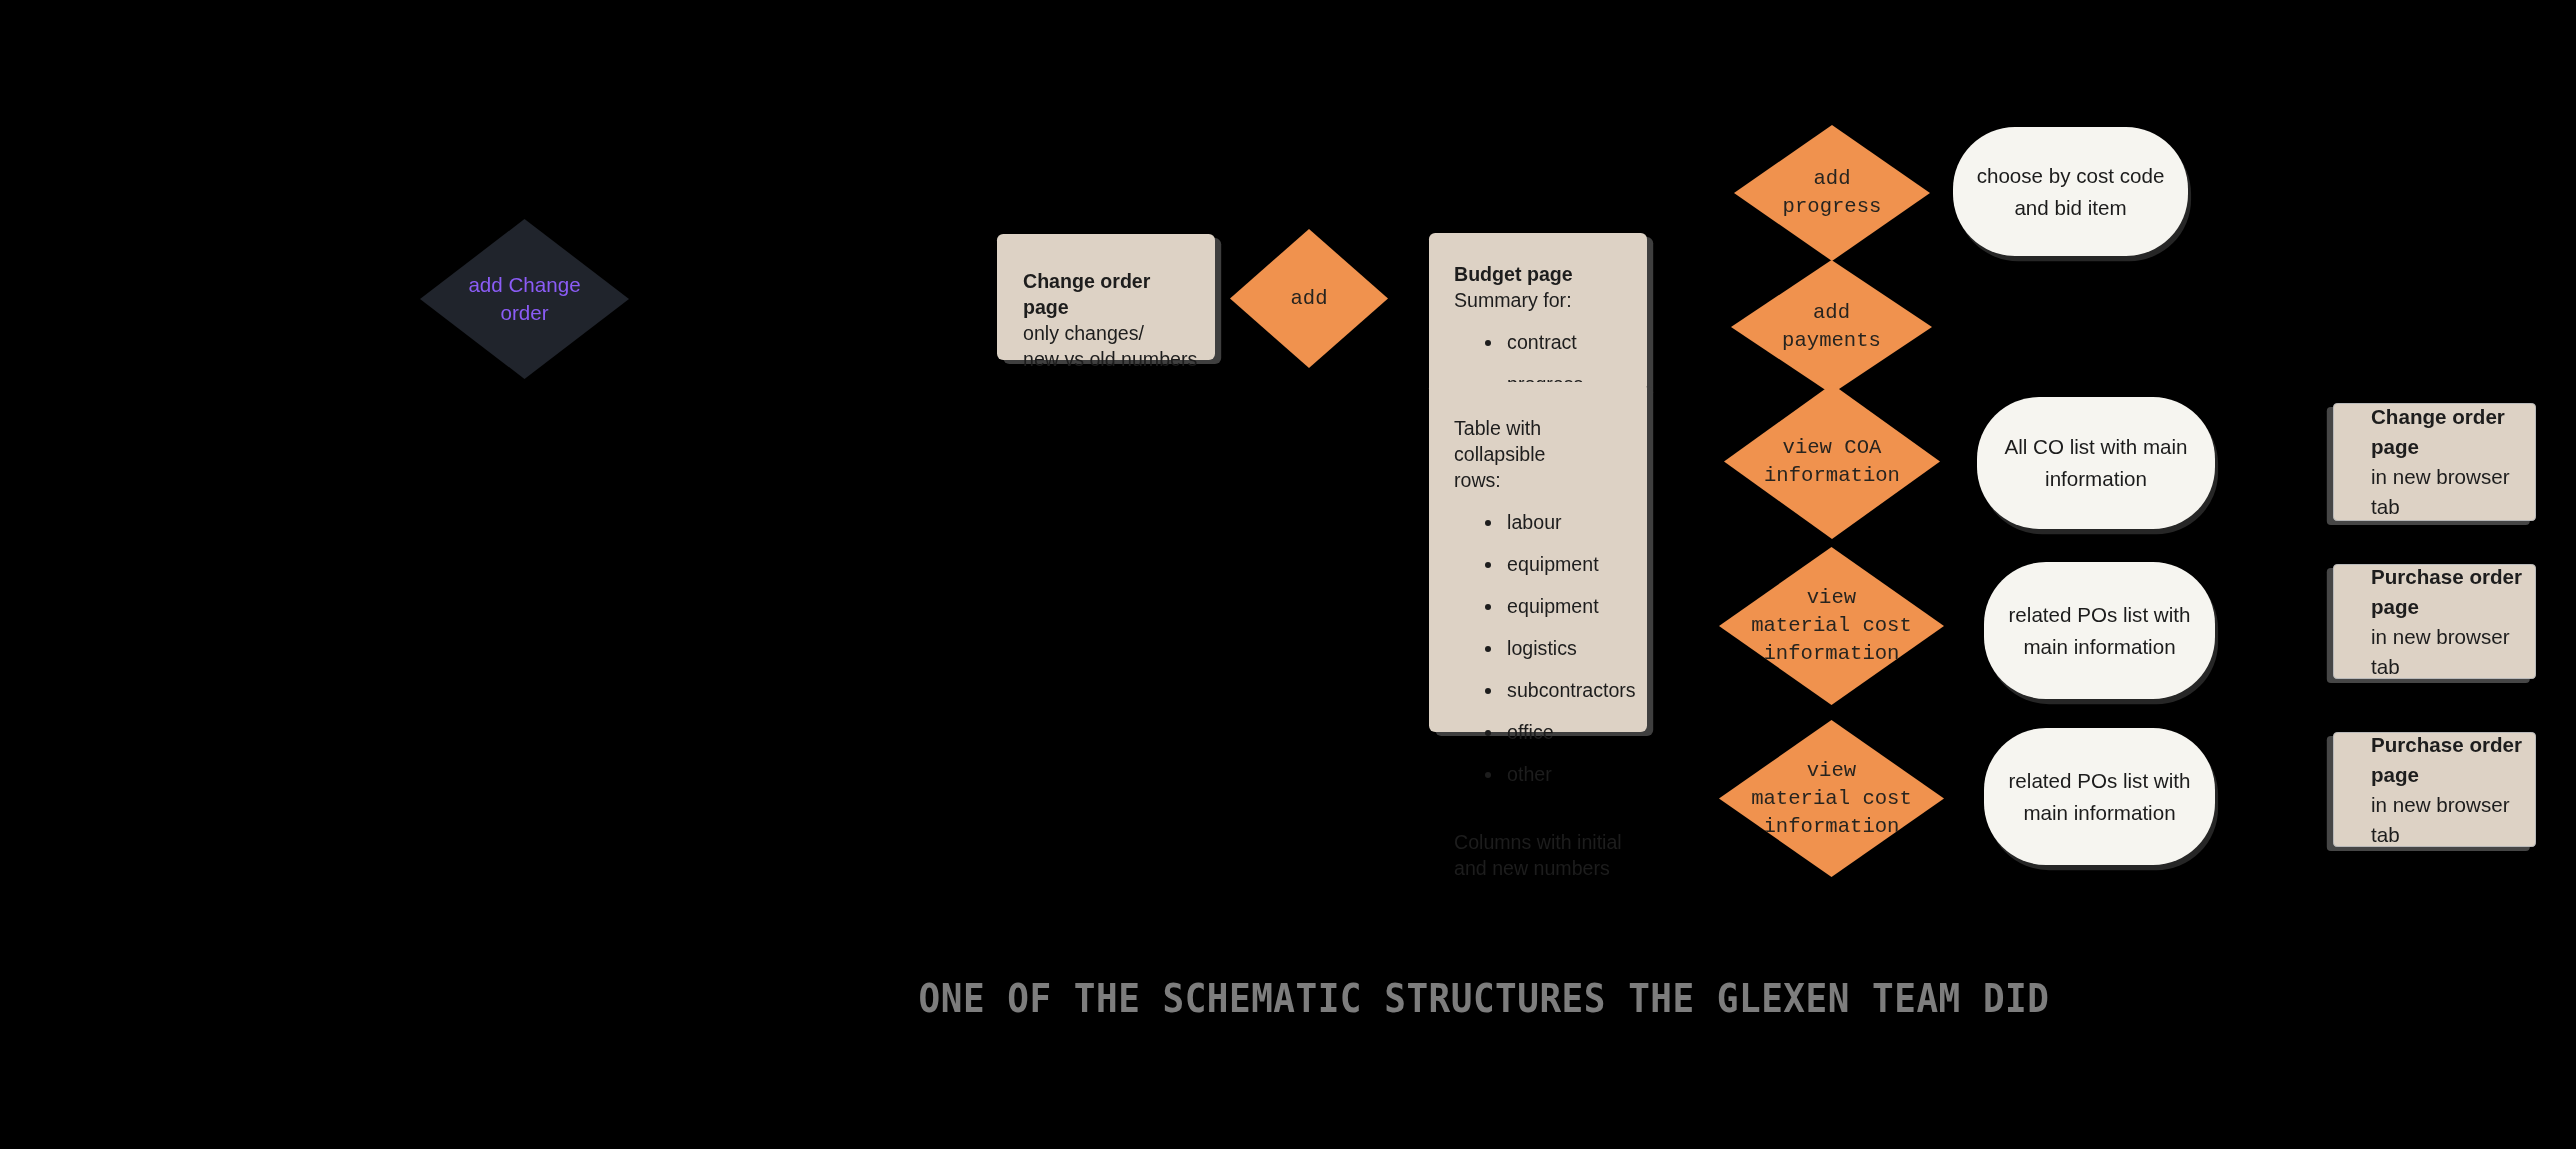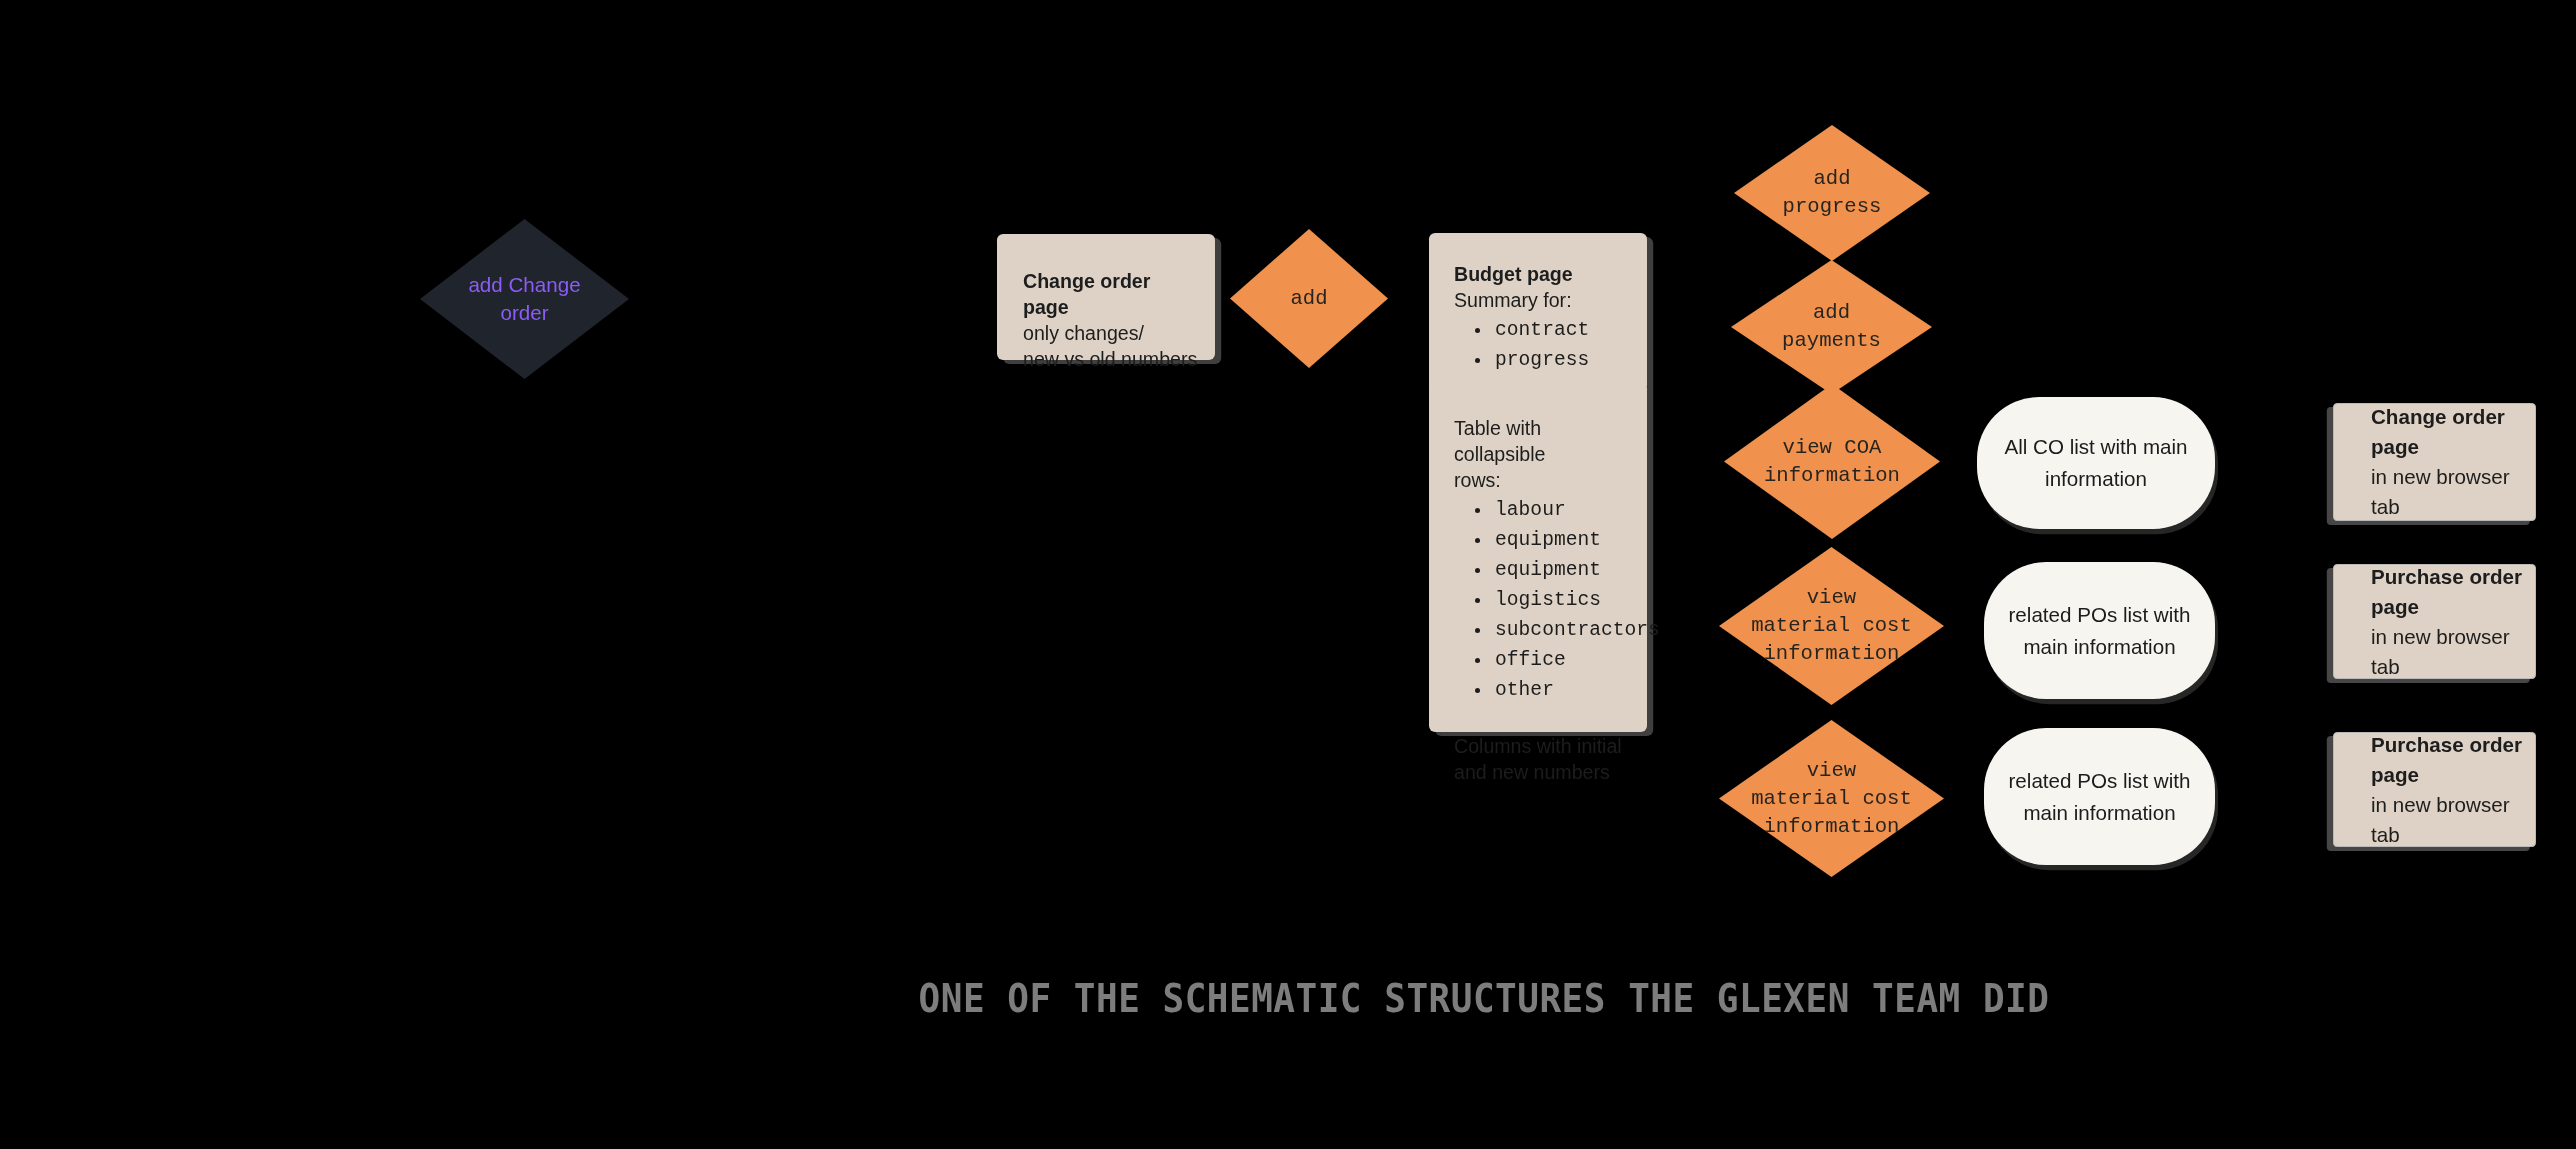--- a/index.html
+++ b/index.html
@@ -44,21 +44,21 @@
     background: #ddd2c5;
     border-radius: 6.2px;
     color: #1d1d1d;
     font-size: 19.6px;
     line-height: 26px;
     box-shadow: 6.2px 4.1px 0 #3f3f3f;
     box-sizing: border-box;
   }
   .card .card-title { font-weight: bold; }
   .card ul { margin: 0; padding: 0 0 0 34px; }
-  .card li { margin: 4px; padding-left: 3.1px; font-family: Liberation Mono, monospace; }
+  .card li { margin: 16px; padding-left: 3.1px; }
   .card .spacer { height: 26px; }
   
   .tab-card {
     position: absolute;
     background: #ddd2c5;
     border: 1.5px solid #b9b9b9;
     border-radius: 4.1px;
     color: #1d1d1d;
     font-size: 20.6px;
     line-height: 30px;
@@ -165,20 +165,26 @@
   </div>
 
   <div class="diamond orange" style="left:1719px;top:720px;width:225px;height:157px">
     <div class="lines">
       <div>view</div>
       <div>material cost</div>
       <div>information</div>
     </div>
   </div>
 
+  <div class="pill" style="left:1953px;top:127px;width:235px;height:129px">
+    <div class="lines">
+      <div>choose by cost code</div>
+      <div>and bid item</div>
+    </div>
+  </div>
 
   <div class="pill" style="left:1977px;top:397px;width:238px;height:132px">
     <div class="lines">
       <div>All CO list with main</div>
       <div>information</div>
     </div>
   </div>
 
   <div class="pill" style="left:1984px;top:562px;width:231px;height:137px">
     <div class="lines">

